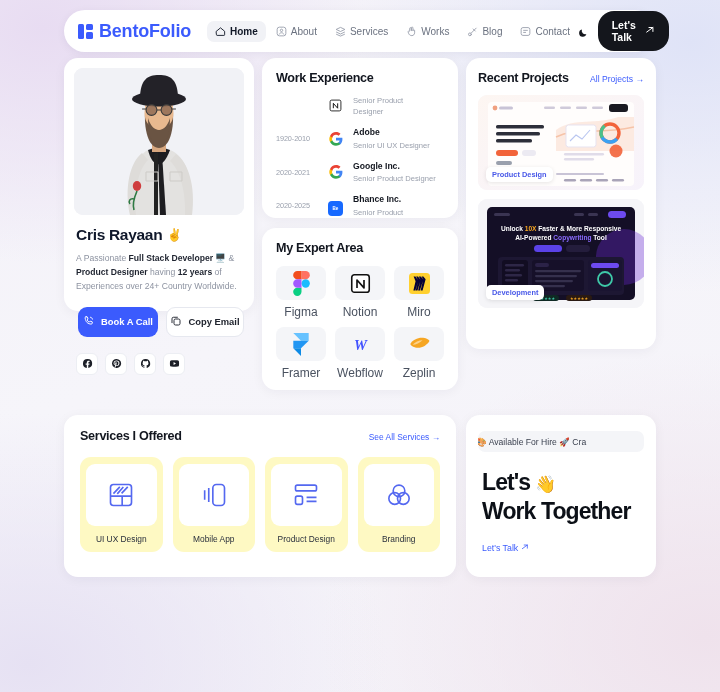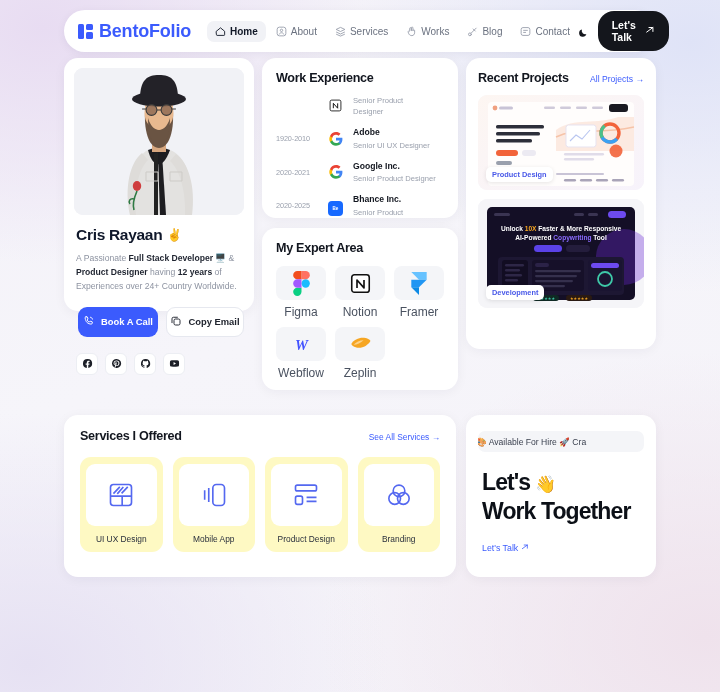--- a/index.html
+++ b/index.html
@@ -413,20 +413,29 @@
         <div class="expert-tile">
           <svg width="21" height="21" viewBox="0 0 24 24">
               <rect x="2" y="2" width="20" height="20" rx="3" fill="#fff" stroke="#111" stroke-width="1.8"></rect>
               <path d="M8 17V8l8 9V8" stroke="#111" stroke-width="1.9" fill="none" stroke-linejoin="round"></path>
             </svg>
         </div>
         <div class="expert-label">Notion</div>
       </div>
       <div class="expert-item">
         <div class="expert-tile">
+          <svg width="21" height="21" viewBox="0 0 24 24">
+              <rect width="24" height="24" rx="4" fill="#ffd02f"></rect>
+              <path d="M13.3 4h-2.1L13 7.6 10.3 4H8.2l1.9 4.1L7.4 4H5.3l2.2 5.3L5 20h2.2l3-9.4L7.6 20h2.1l3.1-10.1L10.4 20h2.1l3.3-10.9L13.3 20h2.2L19 7.2 16.4 4h-2.1l2.3 3.3z" fill="#050038"></path>
+            </svg>
+        </div>
+        <div class="expert-label">Miro</div>
+      </div>
+      <div class="expert-item">
+        <div class="expert-tile">
           <svg width="16" height="23" viewBox="0 0 14 21">
               <path fill="#66c2ff" d="M0 0h14v7H7z"></path>
               <path fill="#2196f3" d="M0 7h14l-7 7H0z"></path>
               <path fill="#0d8ae5" d="M0 14h7v7z"></path>
             </svg>
         </div>
         <div class="expert-label">Framer</div>
       </div>
       <div class="expert-item">
         <div class="expert-tile">

